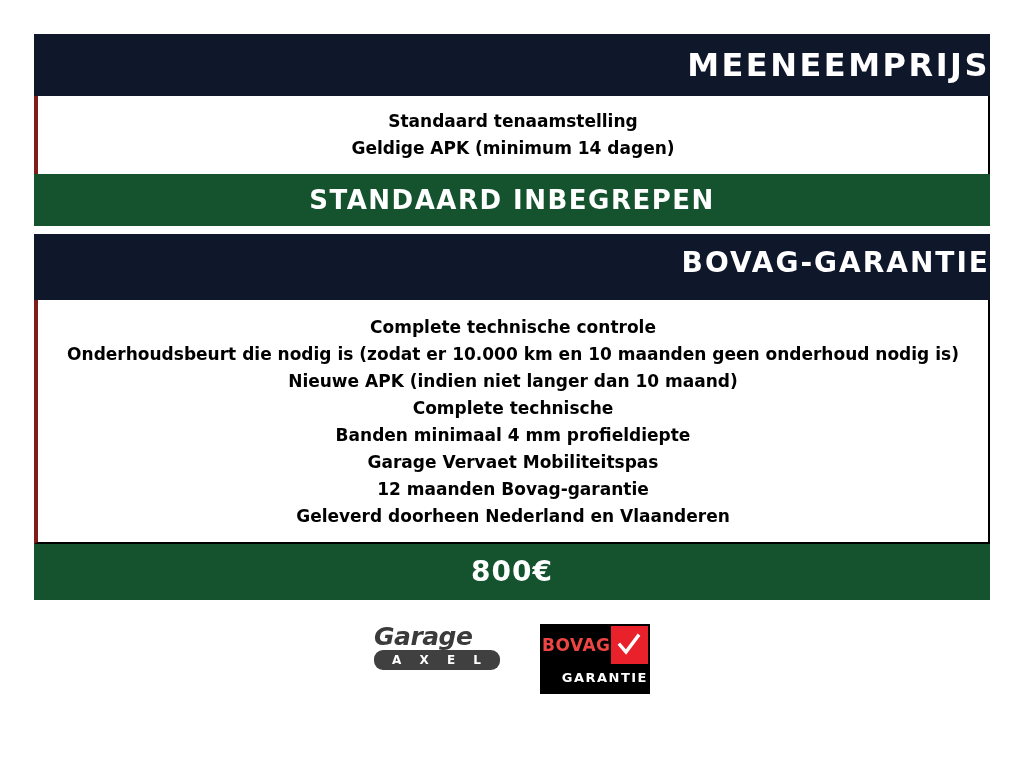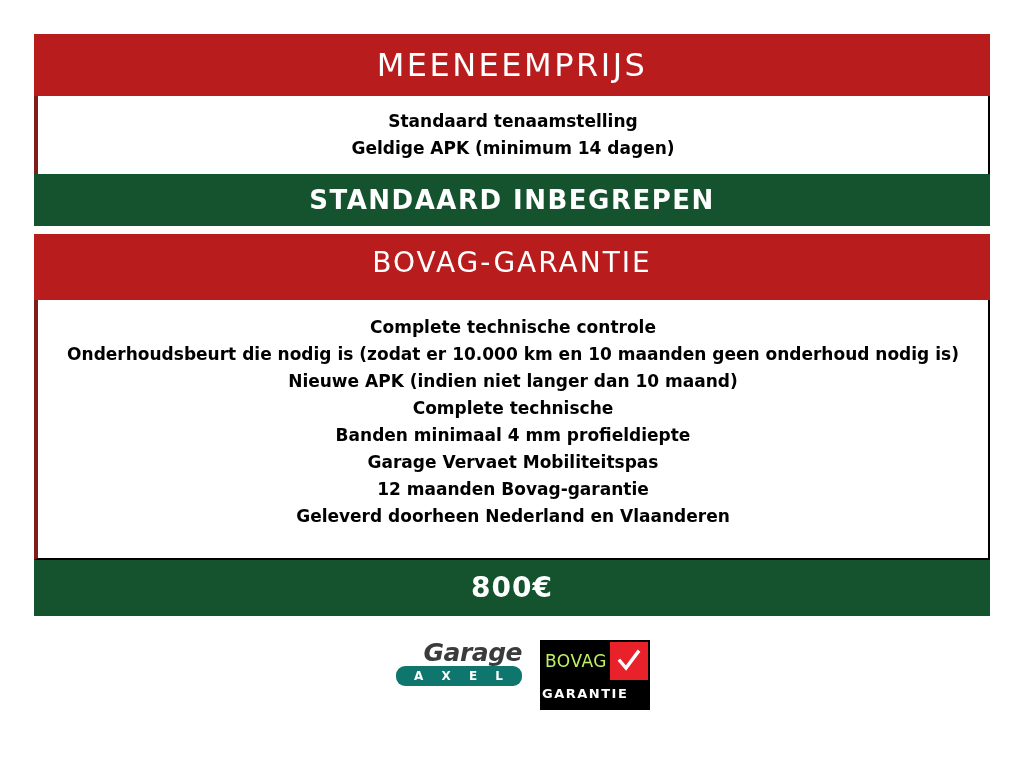--- a/index.html
+++ b/index.html
@@ -20,24 +20,24 @@
     box-sizing: border-box;
     padding: 34px 34px 0 34px;
     display: flex;
     flex-direction: column;
   }
   .block {
     width: 956px;
     box-sizing: border-box;
   }
   .bar-black {
-    background: #b91c1c;
-    color: #ffffff;
-    text-align: center;
-    font-weight: normal;
+    background: #0f172a;
+    color: #ffffff;
+    text-align: right;
+    font-weight: bold;
     letter-spacing: 1.5px;
   }
   .bar-red {
     background: #14532d;
     color: #ffffff;
     text-align: center;
     font-weight: bold;
     letter-spacing: 1.2px;
   }
   .title-meeneemprijs {
@@ -74,41 +74,41 @@
   .gap {
     height: 8px;
   }
   .title-bovag {
     font-size: 28px;
     line-height: 30px;
     padding: 14px 0 22px 0;
     letter-spacing: 2px;
   }
   .bovag-lines {
-    padding: 14px 0 28px 0;
+    padding: 14px 0 12px 0;
   }
   .price-bar {
     font-size: 28px;
     line-height: 30px;
     padding: 13px 0 13px 0;
     letter-spacing: 1px;
   }
   .logos {
     margin-top: 24px;
     display: flex;
     justify-content: center;
     align-items: flex-start;
     gap: 18px;
   }
   
   .garage-logo {
     width: 148px;
     display: flex;
     flex-direction: column;
-    align-items: flex-end;
+    align-items: flex-start;
     line-height: 1;
   }
   .garage-word {
     font-family: "DejaVu Sans", "Liberation Sans", sans-serif;
     font-size: 25px;
     font-weight: bold;
     font-style: italic;
     color: #3b3b3b;
     letter-spacing: -0.5px;
     margin-bottom: 1px;
@@ -116,21 +116,21 @@
   .vervaet-word {
     font-family: "DejaVu Sans", "Liberation Sans", sans-serif;
     font-size: 34px;
     font-weight: bold;
     font-style: italic;
     color: #e8212b;
     letter-spacing: -0.5px;
     margin-bottom: 3px;
   }
   .axel-bar {
-    background: #0f766e;
+    background: #404040;
     color: #ffffff;
     font-size: 12px;
     font-weight: bold;
     letter-spacing: 7px;
     padding: 4px 10px 4px 16px;
     border-radius: 9px;
     width: 126px;
     text-align: center;
     box-sizing: border-box;
   }
@@ -142,40 +142,40 @@
     box-sizing: border-box;
   }
   .bovag-top {
     display: flex;
     align-items: stretch;
     height: 38px;
   }
   .bovag-name {
     flex: 1;
     background: #000000;
-    color: #bef264;
+    color: #ef4444;
     font-size: 17px;
-    font-weight: normal;
+    font-weight: bold;
     letter-spacing: 0.5px;
     display: flex;
     align-items: center;
     justify-content: center;
   }
   .bovag-check {
     width: 38px;
     background: #e8212b;
     display: flex;
     align-items: center;
     justify-content: center;
   }
   .bovag-check svg { display: block; }
   .bovag-bottom {
     background: #000000;
     color: #ffffff;
-    text-align: left;
+    text-align: right;
     font-size: 13px;
     font-weight: bold;
     letter-spacing: 1.5px;
     padding: 6px 0 7px 0;
   }
 </style>
 </head>
 <body>
 
 <div class="page">

